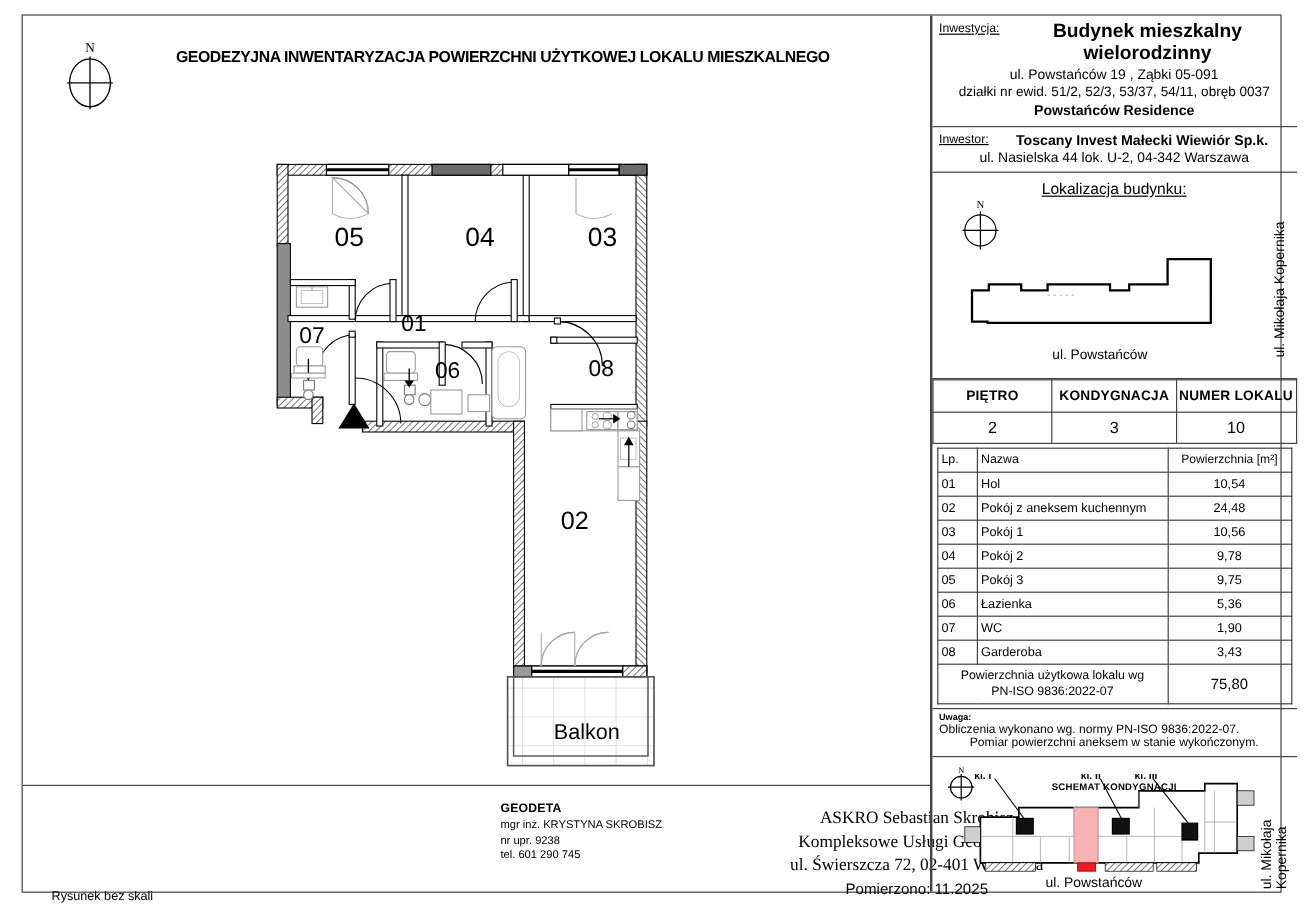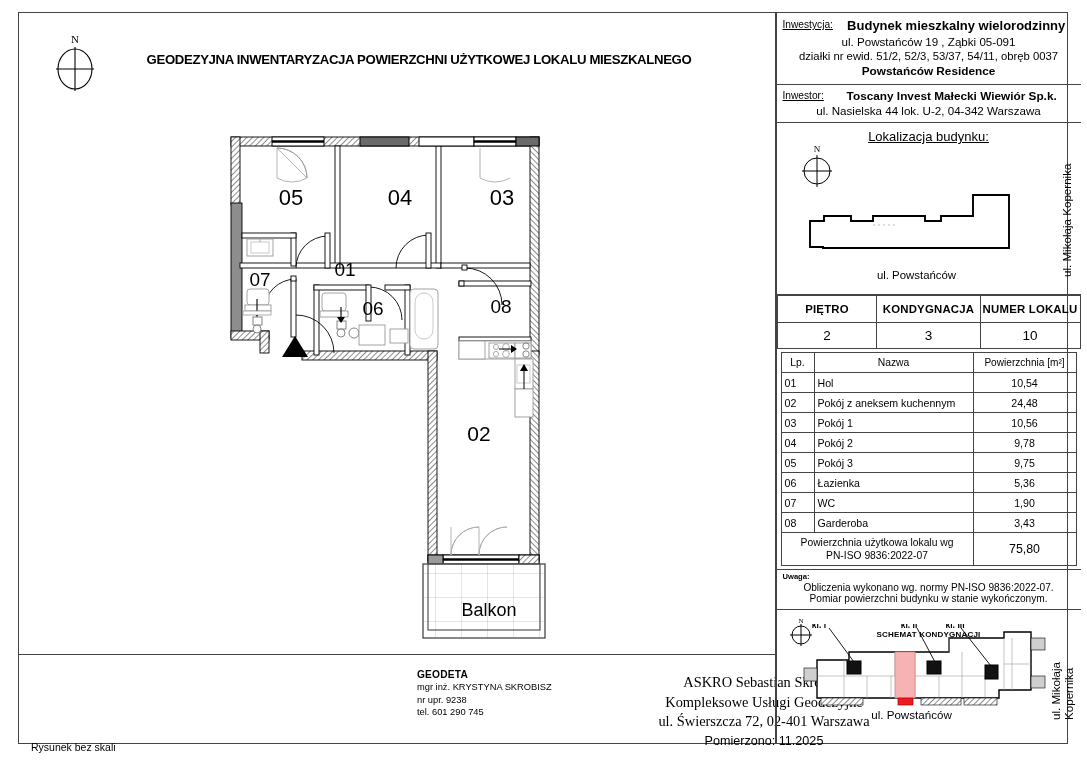--- a/index.html
+++ b/index.html
@@ -9,40 +9,40 @@
     color:#000;
   }
   .page{
     position:absolute;left:18px;top:12px;width:1050px;height:732px;
     border:1.5px solid #444;box-sizing:border-box;background:#fff;
   }
   
   .left-pane{position:absolute;left:0;top:0;width:756px;height:730px;}
   .vdiv{position:absolute;left:756px;top:0;width:1.5px;height:730px;background:#444;}
   .title{
-    position:absolute;left:115px;top:39px;width:570px;text-align:center;
+    position:absolute;left:115px;top:27px;width:570px;text-align:center;
     font-size:13.2px;font-weight:bold;letter-spacing:-0.35px;
   }
   .compass{position:absolute;}
   .footer-rule{position:absolute;left:0;top:641px;width:756px;height:1.2px;background:#444;}
-  .rys{position:absolute;left:12px;top:728px;font-size:10.5px;}
+  .rys{position:absolute;left:24px;top:728px;font-size:10.5px;}
   .geodeta{position:absolute;left:398px;top:656px;width:190px;text-align:left;
     font-size:9.3px;line-height:12.4px;}
   .geodeta .b{font-weight:bold;font-size:10.2px;letter-spacing:.2px;}
   .askro{position:absolute;left:590px;top:660px;width:310px;text-align:center;
     font-family:"Liberation Serif", serif;font-size:14.4px;line-height:19.6px;}
   .askro .pom{font-family:"Liberation Sans", sans-serif;font-size:12.6px;}
 
   
   .right-pane{position:absolute;left:757.5px;top:0;width:304px;height:730px;}
   .rsec{position:relative;box-sizing:border-box;border-bottom:1.5px solid #444;}
   .lbl{display:inline-block;text-decoration:underline;font-size:10.2px;
        vertical-align:top;padding-top:1px;}
   .inw{padding:5px 6px 6px 6px;text-align:center;}
-  .inw .l1{font-size:13px;font-weight:bold;}
+  .inw .l1{font-size:16px;font-weight:bold;}
   .inw .l2{font-size:12.3px;font-weight:bold;margin-top:2px;}
   .inw .l3{font-size:11.6px;margin-top:2px;}
   .inw .l4{font-size:11.3px;margin-top:2px;}
   .inw .l5{font-size:11.8px;font-weight:bold;margin-top:2px;text-align:center;}
   .inwst{padding:4px 6px 5px 6px;text-align:center;}
   .inwst .m1{font-size:11.8px;font-weight:bold;}
   .inwst .m2{font-size:11.6px;margin-top:1px;}
   .lok-h{font-size:13px;text-decoration:underline;text-align:center;padding-top:6px;}
 
   
@@ -52,28 +52,28 @@
   .ptab .v td{font-size:13.5px;padding:5px 2px;}
   .ptab td.n1{width:33%;}
   .ptab td.n2{width:34%;}
 
   
   .atab{width:100%;border-collapse:collapse;}
   .atab td{border:1px solid #444;font-size:10.6px;padding:1px 3px;height:17px;}
   .atab .lp{width:26px;text-align:left;}
   .atab .nm{text-align:left;}
   .atab .pw{width:96px;text-align:center;}
-  .atab .hd td{font-size:10.3px;text-align:center;}
+  .atab .hd td{font-size:10.3px;}
   .atab .pw.hdc{font-size:10.1px;}
   .atab .sum-l{text-align:center;font-size:10.3px;line-height:13px;padding:3px 4px;}
   .atab .sum-v{text-align:center;font-size:12.4px;}
 
   .uwaga{padding:2px 6px 5px 6px;}
   .uwaga .u-h{font-size:7.6px;font-weight:bold;}
-  .uwaga .u-l{font-size:10.1px;text-align:center;margin-top:1px;}
+  .uwaga .u-l{font-size:10.1px;margin-top:1px;}
   .uwaga .u-l2{font-size:10.1px;text-align:center;}
 
   .schem{position:relative;height:115px;}
   .schem-t{position:absolute;left:0;right:0;top:20px;text-align:center;
            font-size:8px;font-weight:bold;letter-spacing:.2px;}
   .street-b{position:absolute;left:0;right:34px;bottom:4px;text-align:center;font-size:11.6px;}
   .vert-street{position:absolute;writing-mode:vertical-rl;transform:rotate(180deg);
     font-size:11.6px;}
   svg{display:block;}
   .klab{font-size:8.6px;font-weight:bold;font-family:"Liberation Sans",sans-serif;}
@@ -400,21 +400,21 @@
           </td>
           <td class="pw sum-v">75,80</td>
         </tr>
       </tbody>
         </table>
     </div>
 
     <div class="rsec uwaga">
       <div class="u-h">Uwaga:</div>
       <div class="u-l">Obliczenia wykonano wg. normy PN-ISO 9836:2022-07.</div>
-      <div class="u-l2">Pomiar powierzchni budynku w stanie wykończonym.</div>
+      <div class="u-l2">Pomiar powierzchni aneksem w stanie wykończonym.</div>
     </div>
 
     <div class="rsec schem" style="border-bottom:none;">
       <div class="schem-t">SCHEMAT KONDYGNACJI</div>
 
       <div class="compass" style="left:8px;top:4px;">
         <svg width="32" height="34" viewBox="0 0 32 34">
           <text x="16" y="9" font-size="7" font-family="Liberation Serif, serif" text-anchor="middle">N</text>
           <circle cx="16" cy="21" r="9" fill="none" stroke="#000" stroke-width="1"></circle>
           <line x1="16" y1="10" x2="16" y2="32" stroke="#000" stroke-width="1"></line>

